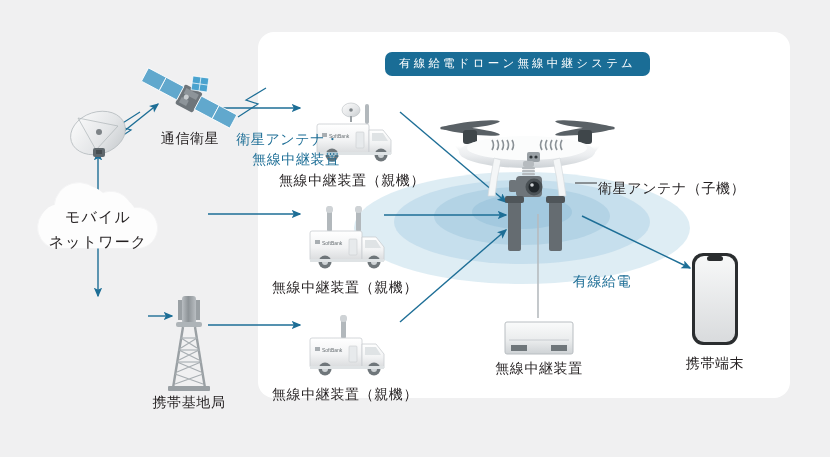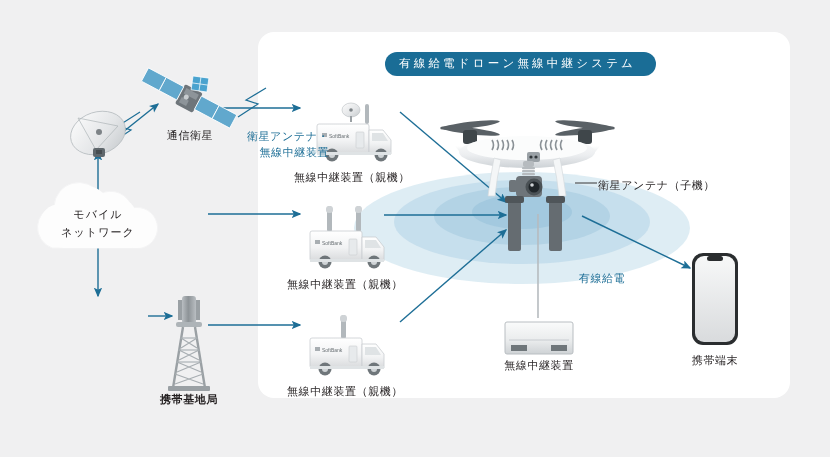--- a/index.html
+++ b/index.html
@@ -29,53 +29,53 @@
   .svg-layer {
     position: absolute;
     left: 0;
     top: 0;
     width: 830px;
     height: 457px;
   }
   .lbl {
     position: absolute;
     color: #231f20;
-    font-size: 11px;
+    font-size: 14px;
     letter-spacing: 0.6px;
     white-space: nowrap;
     line-height: 1.45;
   }
   .lbl-blue {
     color: #1d6e96;
   }
   .lbl-center {
     transform: translateX(-50%);
     text-align: center;
   }
   #title-badge {
     position: absolute;
     left: 385px;
     top: 52px;
-    padding: 5px 20px 6px 14px;
+    padding: 5px 14px 6px 14px;
     background: #1a6d96;
     color: #ffffff;
     font-size: 11.5px;
     letter-spacing: 3.2px;
-    border-radius: 12px;
+    border-radius: 7px;
     white-space: nowrap;
     line-height: 1.15;
   }
   #cloud-text {
     position: absolute;
     left: 98px;
     top: 205px;
     transform: translateX(-50%);
     text-align: center;
     color: #231f20;
-    font-size: 11px;
+    font-size: 15px;
     letter-spacing: 1.1px;
     line-height: 1.65;
     white-space: nowrap;
   }
 </style>
 </head>
 <body>
 
 <div id="stage">
 
@@ -328,21 +328,21 @@
 
   <div id="title-badge">有線給電ドローン無線中継システム</div>
 
   <div id="cloud-text">
     <div>モバイル</div>
     <div>ネットワーク</div>
   </div>
 
   <div class="lbl lbl-center" style="left:190px; top:128px;">通信衛星</div>
 
-  <div class="lbl lbl-center" style="left:189px; top:392px;font-weight:bold;">携帯基地局</div>
+  <div class="lbl lbl-center" style="left:189px; top:392px;">携帯基地局</div>
 
   <div class="lbl lbl-blue lbl-center" style="left:288px; top:129px;text-align:right;">
     <div>衛星アンテナ・</div>
     <div>無線中継装置</div>
   </div>
 
   <div class="lbl lbl-center" style="left:352px; top:170px;">無線中継装置（親機）</div>
 
   <div class="lbl lbl-center" style="left:345px; top:277px;">無線中継装置（親機）</div>
 

